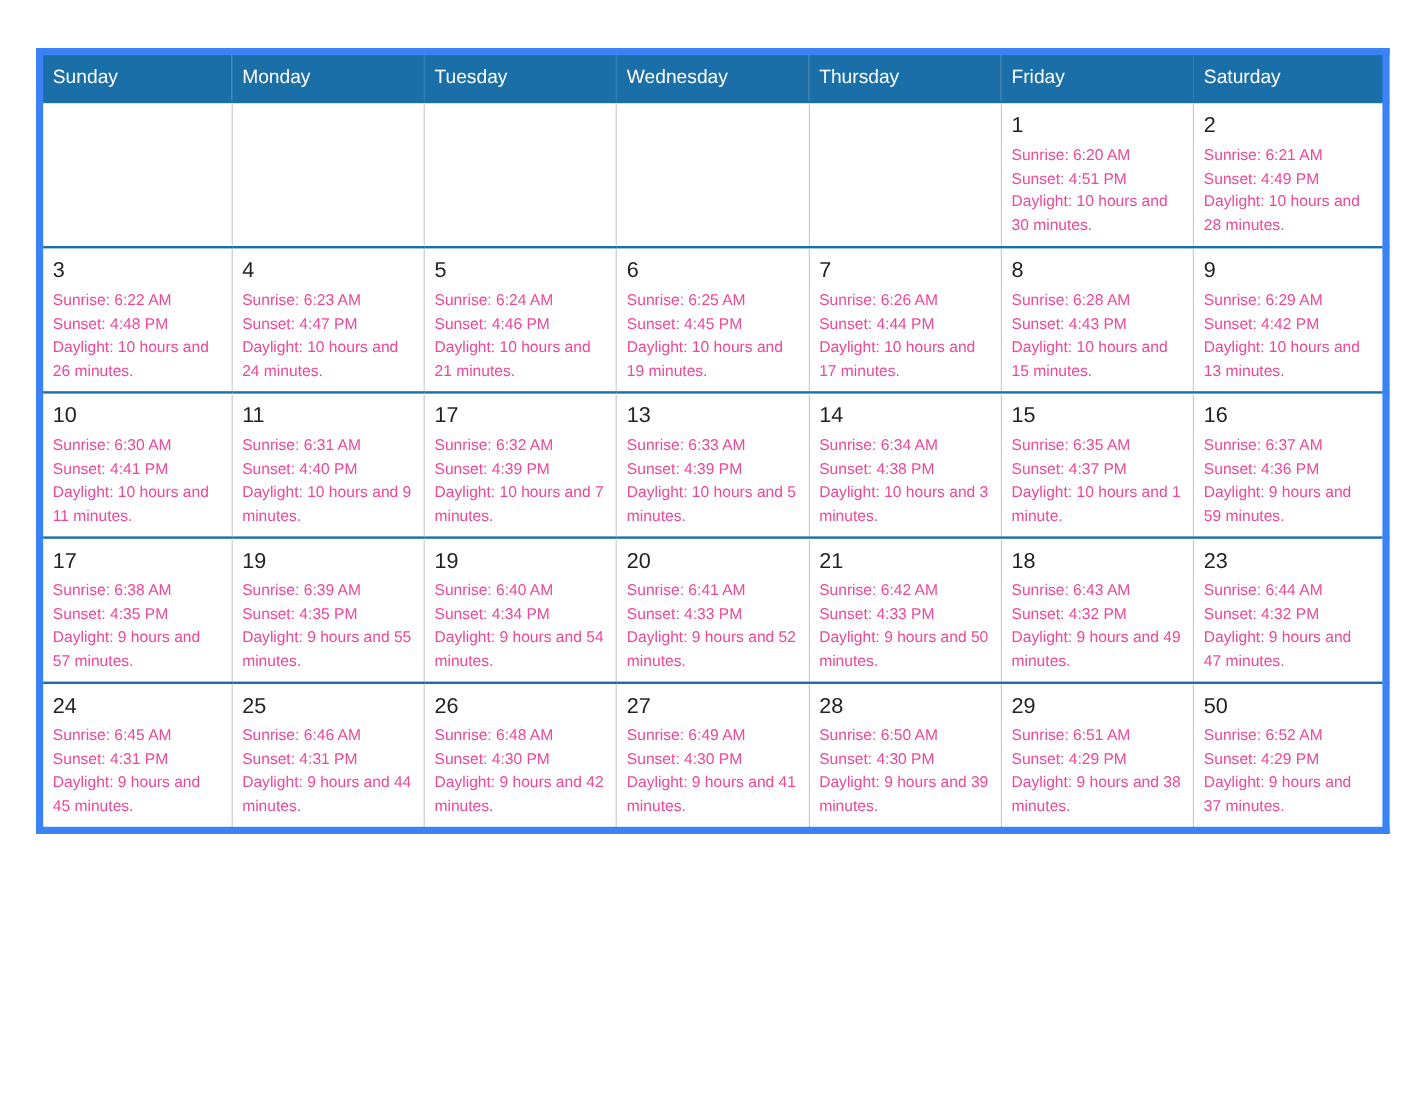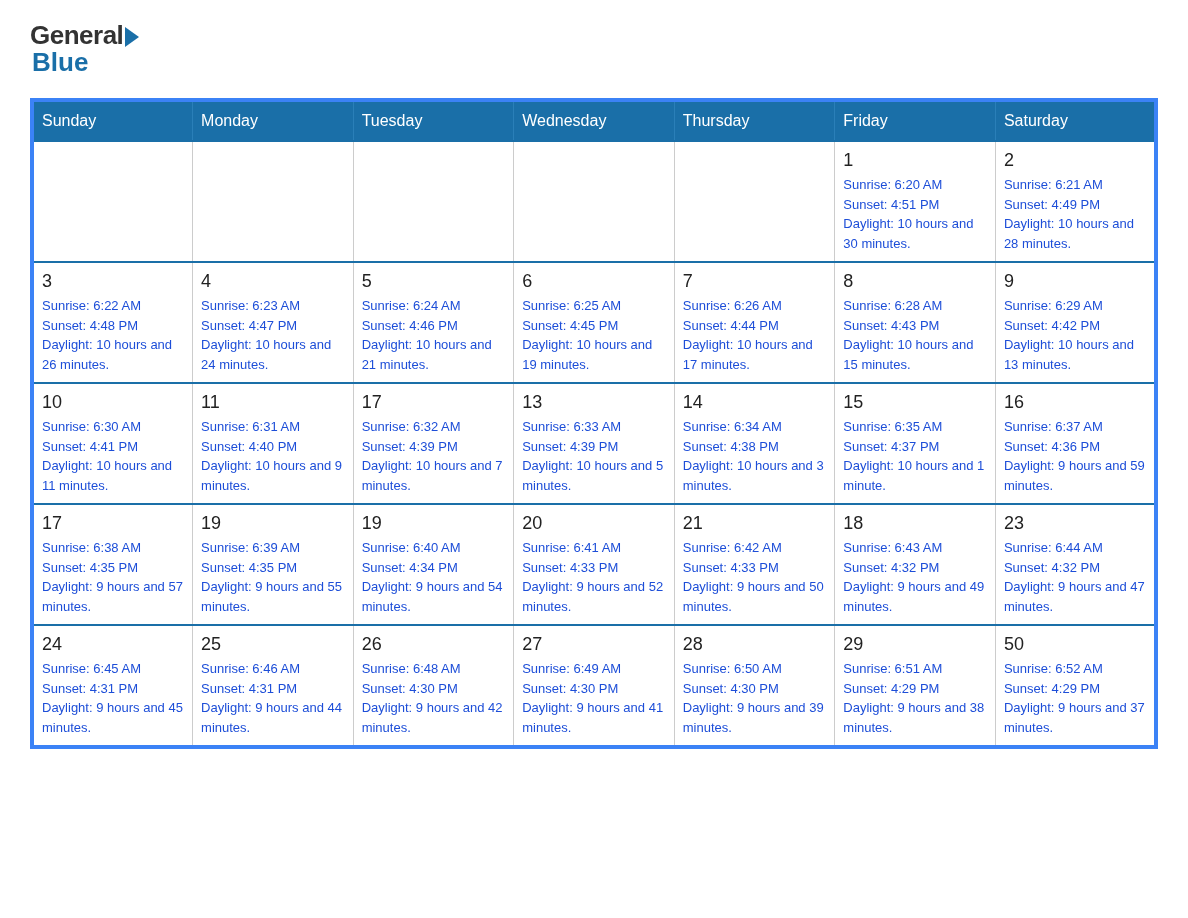--- a/index.html
+++ b/index.html
@@ -57,21 +57,21 @@
       line-height: 1.1;
     }
     .location-title {
       font-size: 24px;
       color: #555;
       margin-top: 4px;
     }
     .calendar {
       width: 100%;
       border-collapse: collapse;
-      border: 4px solid #3b82f6;
+      border: 6px solid #3b82f6;
     }
     .calendar th {
       background-color: #1a6fa8;
       color: #fff;
       padding: 10px 8px;
       font-size: 16px;
       font-weight: normal;
       text-align: left;
       border-right: 1px solid #2a7fb8;
     }
@@ -89,41 +89,34 @@
       background: #fff;
     }
     .day-number {
       font-size: 18px;
       color: #222;
       display: block;
       margin-bottom: 4px;
     }
     .day-info {
       font-size: 13px;
-      color: #1d4ed8;
+      color: #ec4899;
       line-height: 1.5;
     }
     .empty-cell {
       background: #f9f9f9;
     }
     tr.week-row td {
       border-top: 2px solid #1a6fa8;
     }
   </style>
 </head>
 <body>
 
 <div class="header">
-  <div class="logo">
-    <div class="logo-top">
-      <span class="logo-general">General</span>
-      <div class="logo-triangle"></div>
-    </div>
-    <span class="logo-blue">Blue</span>
-  </div>
 </div>
 
 <table class="calendar">
   <thead>
     <tr>
     <th>Sunday</th>
         <th>Monday</th>
         <th>Tuesday</th>
         <th>Wednesday</th>
         <th>Thursday</th>

